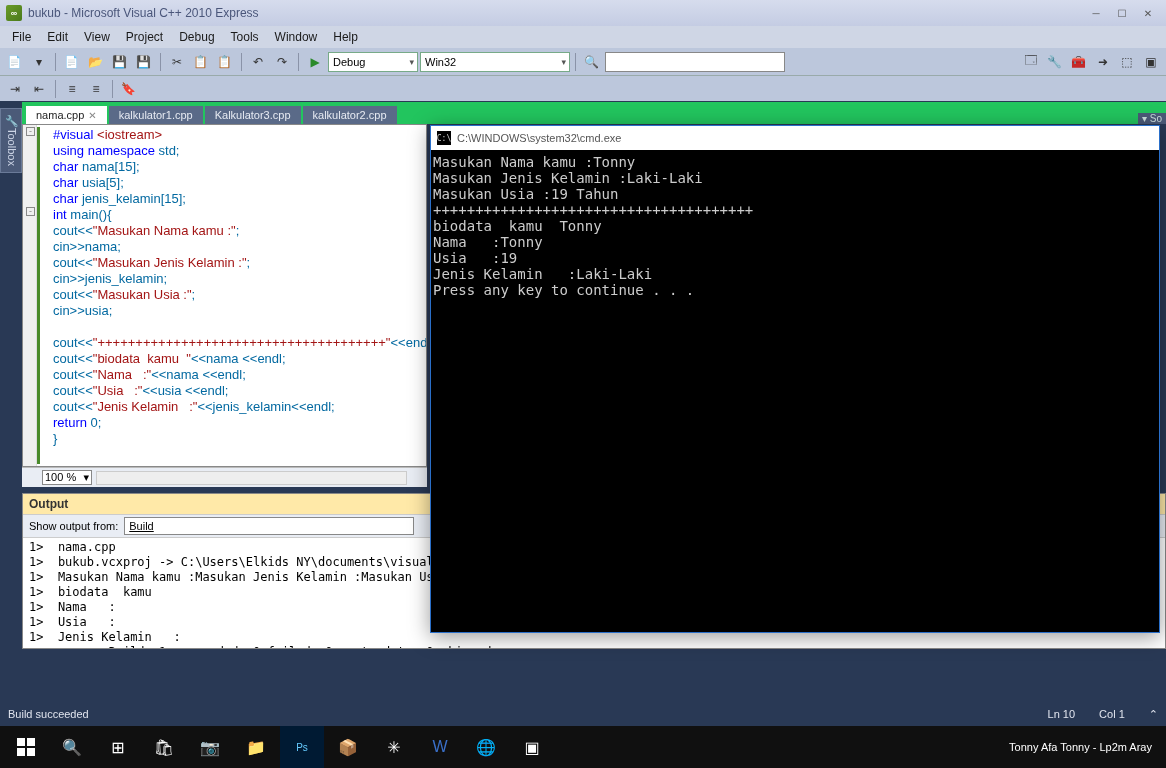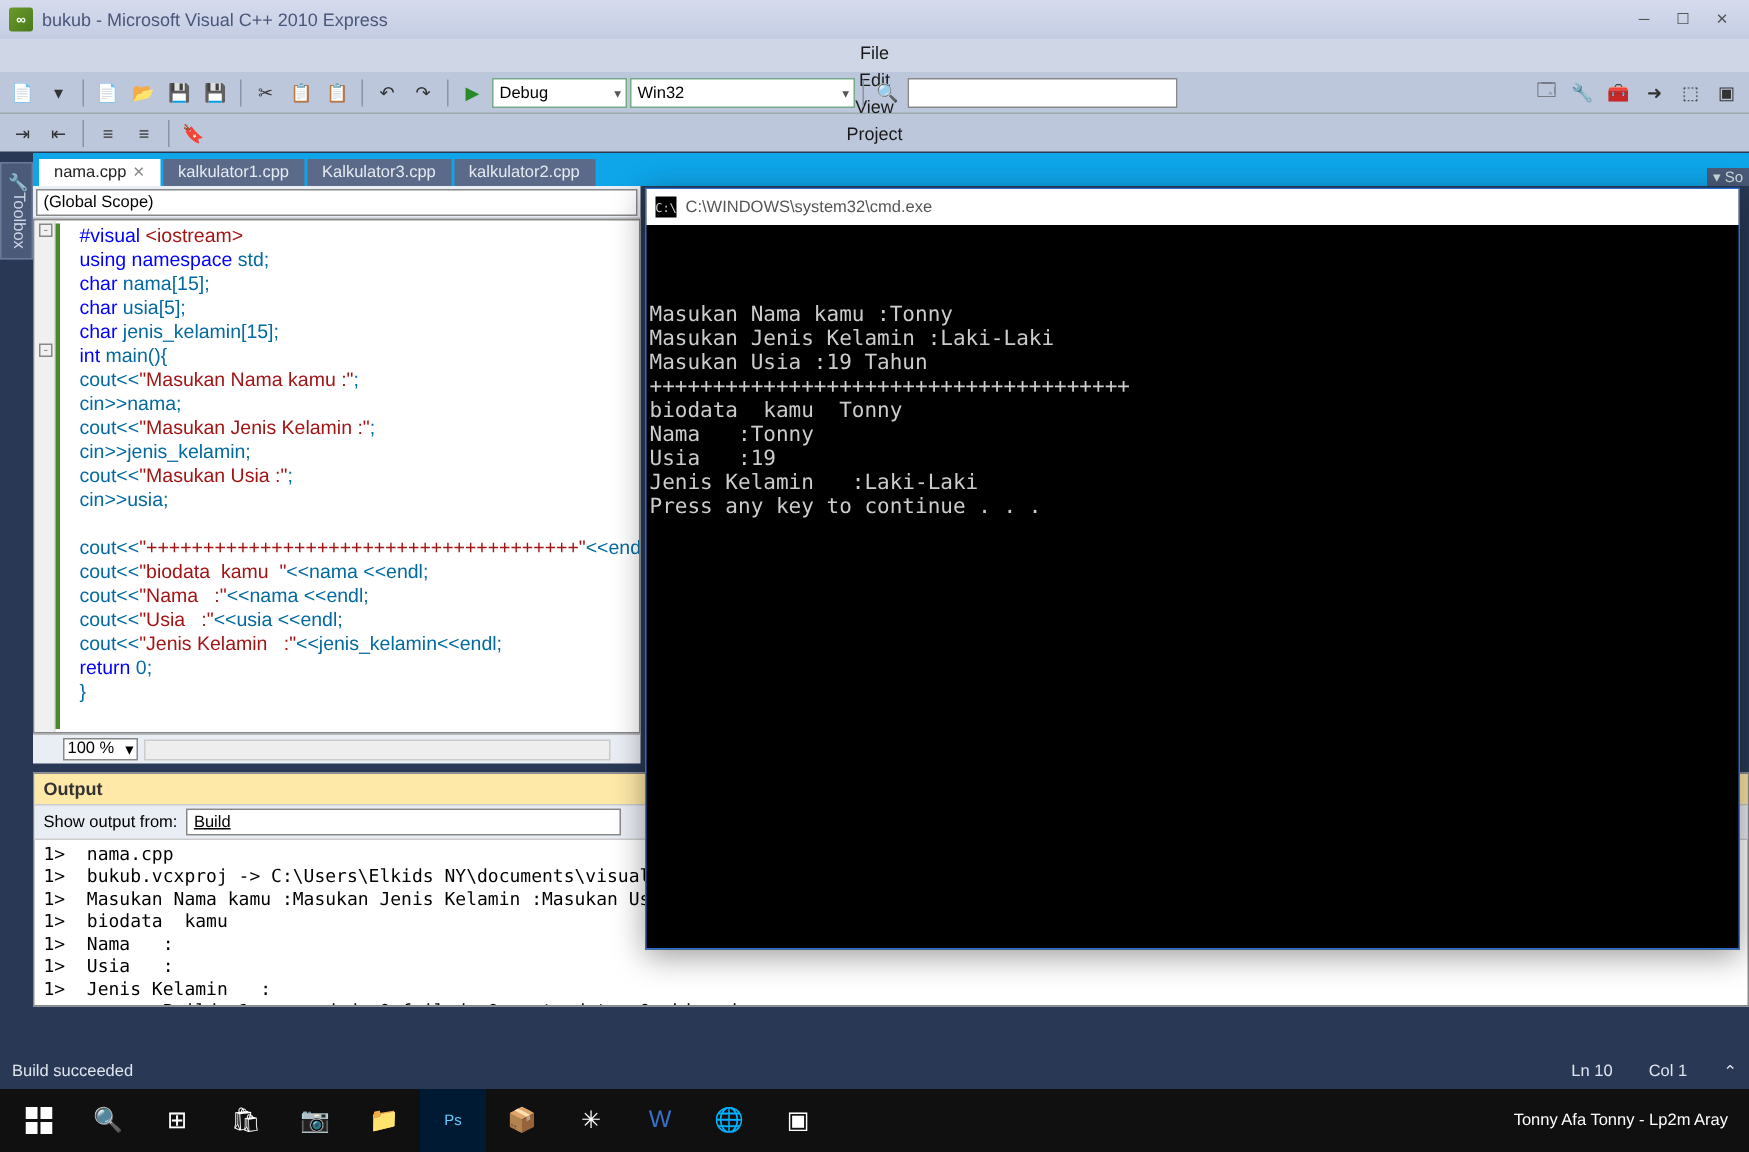--- a/index.html
+++ b/index.html
@@ -3,37 +3,37 @@
 <meta charset="utf-8">
 <style>
 * { margin: 0; padding: 0; box-sizing: border-box; font-family: "Segoe UI", Tahoma, sans-serif; }
 body { width: 1166px; height: 768px; background: #293955; overflow: hidden; position: relative; }
 
 .titlebar { height: 26px; background: linear-gradient(#d6dced,#c4cce3); display: flex; align-items: center; padding: 0 6px; font-size: 12px; color: #4a567a; }
 .titlebar .vsicon { width: 16px; height: 16px; background: linear-gradient(135deg,#6a9a2a,#4a7a1a); border-radius: 2px; margin-right: 6px; display:flex; align-items:center; justify-content:center; color:#fff; font-size:9px; font-weight:bold;}
 .titlebar .wincontrols { margin-left: auto; display:flex; gap:2px;}
 .titlebar .wincontrols span { width:24px; height:16px; display:flex; align-items:center; justify-content:center; font-size:10px; color:#555;}
 
-.menubar { height: 22px; background: #cfd6e5; display: flex; align-items: center; padding: 0 4px; font-size: 12px; color: #1a1a1a; flex-direction: column; }
+.menubar { height: 22px; background: #cfd6e5; display: flex; align-items: center; padding: 0 4px; font-size: 12px; color: #1a1a1a; }
 .menubar span { padding: 2px 8px; cursor: default; }
 
 .toolbar { height: 28px; background: #bcc7dc; border-bottom: 1px solid #9aa; display: flex; align-items: center; padding: 0 4px; gap: 2px; }
 .toolbar2 { height: 26px; background: #bcc7dc; border-bottom: 1px solid #293955; display: flex; align-items: center; padding: 0 4px; gap: 2px; }
 .tbtn { width: 22px; height: 22px; display: flex; align-items: center; justify-content: center; font-size: 12px; color: #333; border: 1px solid transparent; }
 .tsep { width: 1px; height: 18px; background: #8a93a8; margin: 0 3px; }
 .tdrop { height: 20px; background: #fff; border: 1px solid #7a8; font-size: 11px; padding: 0 18px 0 4px; display:flex; align-items:center; position:relative; }
 .tdrop::after { content:"▾"; position:absolute; right:3px; font-size:9px; color:#555;}
 .tsearch { height: 20px; background: #fff; border: 1px solid #888; width: 180px; }
 
 .dockarea { display: flex; height: 615px; }
 .sidetab { width: 22px; background: #293955; color: #cdd5e6; writing-mode: vertical-rl; text-orientation: mixed; font-size: 11px; padding-top: 6px; display:flex; gap:4px;}
 .sidetab .vlabel { background: #4b5a78; padding: 6px 2px; border:1px solid #6a7a98;}
 
 .editorcol { flex: 1; background: #293955; display:flex; flex-direction:column; }
-.tabs { height: 22px; background: #0ea5e9; display: flex; align-items: flex-end; font-size: 11px; padding-left:4px; position:relative;}
+.tabs { height: 22px; background: #22c55e; display: flex; align-items: flex-end; font-size: 11px; padding-left:4px; position:relative;}
 .tab { padding: 3px 10px; color: #e6eaf2; background: #5a6a88; margin-right: 2px; display:flex; align-items:center; gap:4px;}
 .tab.active { background: #fff; color: #222; }
 .tab .close { font-size: 10px; color: #888; }
 .tabs .rightlabel { margin-left:auto; color:#cdd; font-size:10px; padding:0 4px; background:#4b5a78;}
 
 .scopebar { height: 22px; background: #e9edf4; border-bottom: 1px solid #bbb; display:flex; align-items:center; padding:0 0; width:405px; margin-left:0;}
 .scopebar .scope { flex:1; background:#fff; border:1px solid #888; height:18px; font-size:11px; padding:0 4px; display:flex; align-items:center; margin:0 2px;}
 
 .codewrap { display:flex; height: 343px; }
 .code { width: 405px; background: #fff; font-family: Consolas, monospace; font-size: 13px; line-height: 16px; padding: 2px 0 2px 2px; overflow:hidden; position:relative; border:1px solid #888;}
@@ -50,21 +50,21 @@
 
 .outputpanel { margin-top: 6px; background:#fff; border:1px solid #888;}
 .outputtitle { background: #ffe9a8; font-size:12px; font-weight:bold; padding:3px 6px; color:#333;}
 .outputbar { background:#e9edf4; height:24px; display:flex; align-items:center; font-size:11px; padding:0 6px; border-top:1px solid #ccc; border-bottom:1px solid #ccc; gap:6px;}
 .outputbar .obdrop { background:#fff; border:1px solid #888; height:18px; width:290px; padding:0 4px; display:flex; align-items:center;text-decoration:underline;}
 .outputtext { font-family: Consolas, monospace; font-size: 12px; line-height: 15px; padding: 2px 6px; height: 110px; overflow:hidden; white-space:pre;}
 
 .cmdwin { position: absolute; left: 430px; top: 125px; width: 730px; height: 508px; background: #000; border: 1px solid #2a6fc9; box-shadow: 0 4px 20px rgba(0,0,0,0.4); }
 .cmdtitle { height: 24px; background: #fff; display:flex; align-items:center; font-size:11px; color:#555; padding:0 6px; gap:6px;}
 .cmdtitle .cmdicon { width:14px; height:14px; background:#000; color:#ccc; font-size:8px; display:flex; align-items:center; justify-content:center; font-family:monospace;}
-.cmdbody { padding: 4px 2px; font-family: Consolas, "Lucida Console", monospace; font-size: 14px; line-height: 16px; color: #ccc; white-space: pre; margin-top: 48px; }
+.cmdbody { padding: 4px 2px; font-family: Consolas, "Lucida Console", monospace; font-size: 14px; line-height: 16px; color: #ccc; white-space: pre; }
 
 .statusbar { position:absolute; bottom:42px; left:0; right:0; height:24px; background:#293955; color:#e0e4ee; font-size:11px; display:flex; align-items:center; padding:0 8px;}
 .statusbar .spacer { flex:1; }
 .statusbar span { margin-right: 24px;}
 
 .taskbar { position:absolute; bottom:0; left:0; right:0; height:42px; background:#101010; display:flex; align-items:center; padding:0 4px; gap:2px;}
 .taskbar .tbicon { width:44px; height:42px; display:flex; align-items:center; justify-content:center; color:#fff; font-size:16px;}
 .taskbar .right { margin-left:auto; color:#fff; font-size:11px; padding:0 10px;}
 
 svg { display:block; }
@@ -154,25 +154,20 @@
         </div>
       <div class="tab">
           <span>Kalkulator3.cpp</span>
         </div>
       <div class="tab">
           <span>kalkulator2.cpp</span>
         </div>
       <div class="rightlabel">▾ <span>So</span></div>
     </div>
 
-    <div class="scopebar">
-      <div class="scope">
-          <span>(Global Scope)</span>
-        </div>
-    </div>
 
     <div class="codewrap">
       <div class="code">
         <div class="gutter"></div>
         <div class="greenbar"></div>
         <div class="outline" style="top:2px;">-</div>
         <div class="codeline"><span class="kw">#visual </span><span class="str">&lt;iostream&gt;</span></div>
         <div class="codeline"><span class="kw">using</span><span class="kw"> namespace</span><span class="txt"> std;</span></div>
         <div class="codeline"><span class="kw">char</span><span class="txt"> nama[15];</span></div>
         <div class="codeline"><span class="kw">char</span><span class="txt"> usia[5];</span></div>

